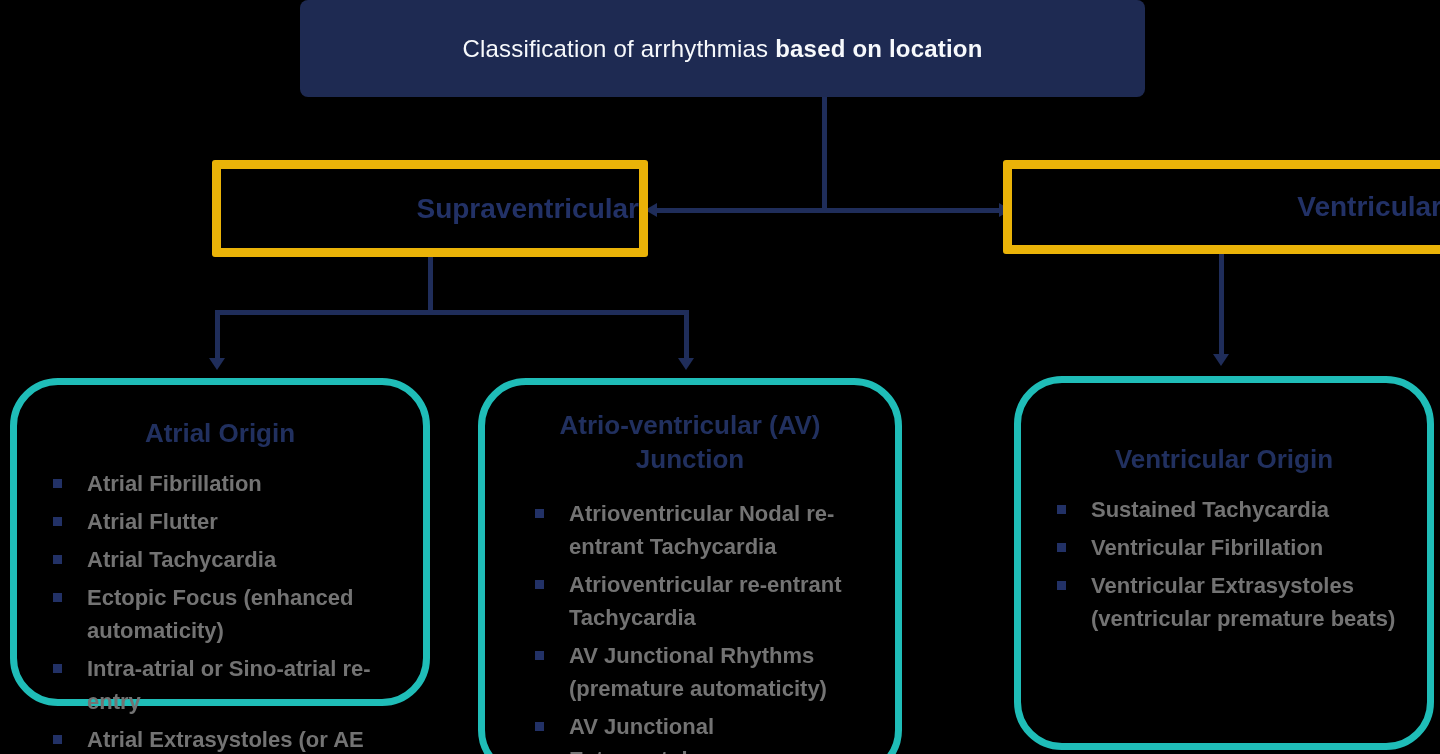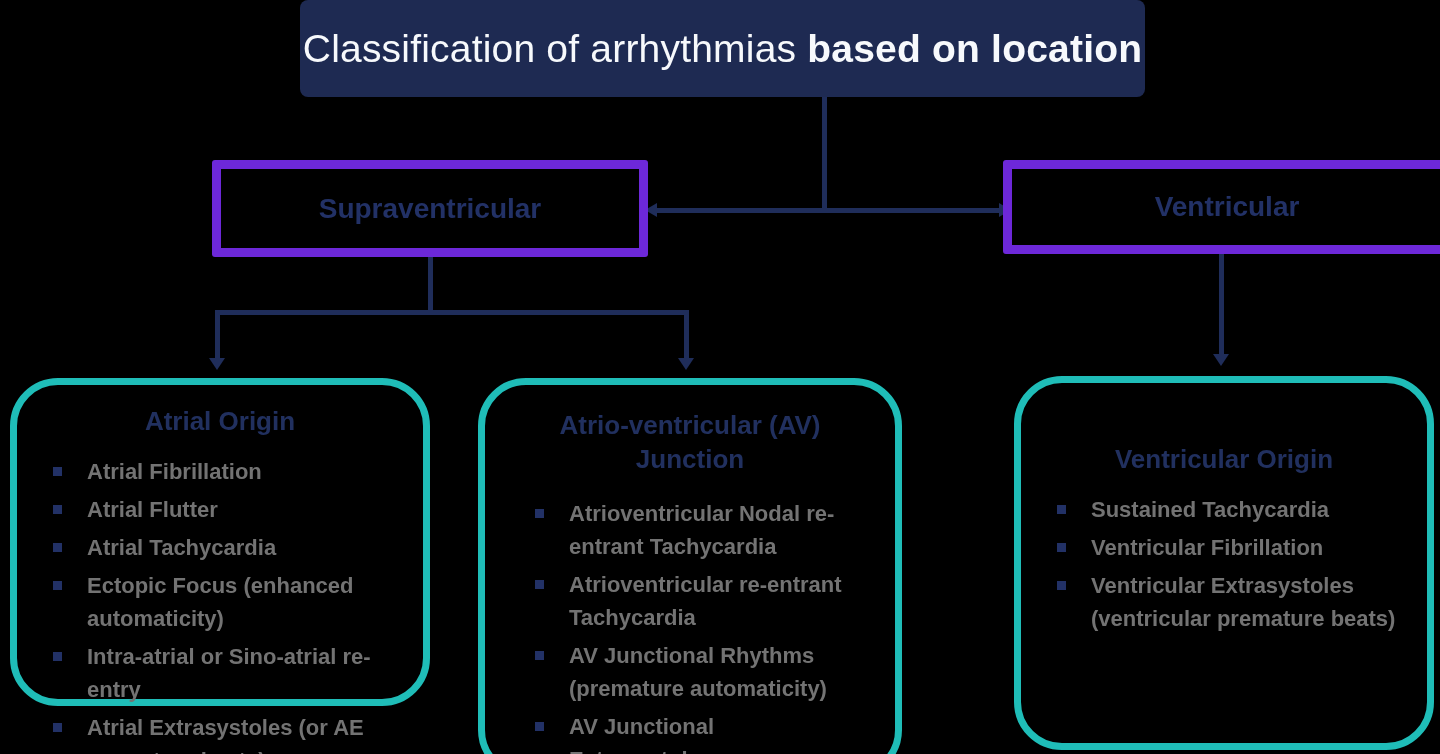--- a/index.html
+++ b/index.html
@@ -14,56 +14,56 @@
 
   
   .title-box {
     position: absolute;
     left: 300px; top: 0; width: 845px; height: 97px;
     background: #1e2a52;
     border-radius: 8px;
     display: flex; align-items: center; justify-content: center;
   }
   .title-box .t {
-    color: #f7f9fc; font-size: 39px; letter-spacing: 0.2px; white-space: pre;
+    color: #f7f9fc; font-size: 24px; letter-spacing: 0.2px; white-space: pre;
   }
   .title-box .t b { font-weight: 700; }
   .title-box .t .n { font-weight: 400; }
 
   
   .line { position: absolute; background: #1f2d5a; }
   .arrow { position: absolute; width: 0; height: 0; }
   .arrow.down  { border-left: 8px solid transparent; border-right: 8px solid transparent; border-top: 12px solid #1f2d5a; }
   .arrow.left  { border-top: 7px solid transparent; border-bottom: 7px solid transparent; border-right: 12px solid #1f2d5a; }
   .arrow.right { border-top: 7px solid transparent; border-bottom: 7px solid transparent; border-left: 12px solid #1f2d5a; }
 
   
   .l2-box {
     position: absolute;
-    border: 9px solid #6d28d9;
+    border: 9px solid #eab308;
     border-radius: 3px;
-    display: flex; align-items: center; justify-content: center;
+    display: flex; align-items: center; justify-content: flex-end;
     background: transparent;
   }
   .l2-box.sv { left: 212px; top: 160px; width: 418px; height: 79px; }
   .l2-box.vn { left: 1003px; top: 160px; width: 430px; height: 76px; }
   .l2-label {
     color: #223166; font-size: 28px; font-weight: 700;
     filter: blur(0.6px);
   }
 
   
   .group {
     position: absolute;
     border: 7px solid #1fbdb8;
     border-radius: 48px;
     background: transparent;
     box-sizing: border-box;
   }
-  .group.g1 { left: 10px;   top: 378px; width: 420px; height: 328px; padding: 20px 26px 0 26px; }
+  .group.g1 { left: 10px;   top: 378px; width: 420px; height: 328px; padding: 32px 26px 0 26px; }
   .group.g2 { left: 478px;  top: 378px; width: 424px; height: 400px; padding: 24px 34px 0 34px; }
   .group.g3 { left: 1014px; top: 376px; width: 420px; height: 374px; padding: 60px 26px 0 26px; }
 
   .group h3 {
     margin: 0 auto;
     text-align: center;
     color: #21305f; font-size: 26px; font-weight: 700;
     line-height: 1.3;
     filter: blur(0.6px);
   }

